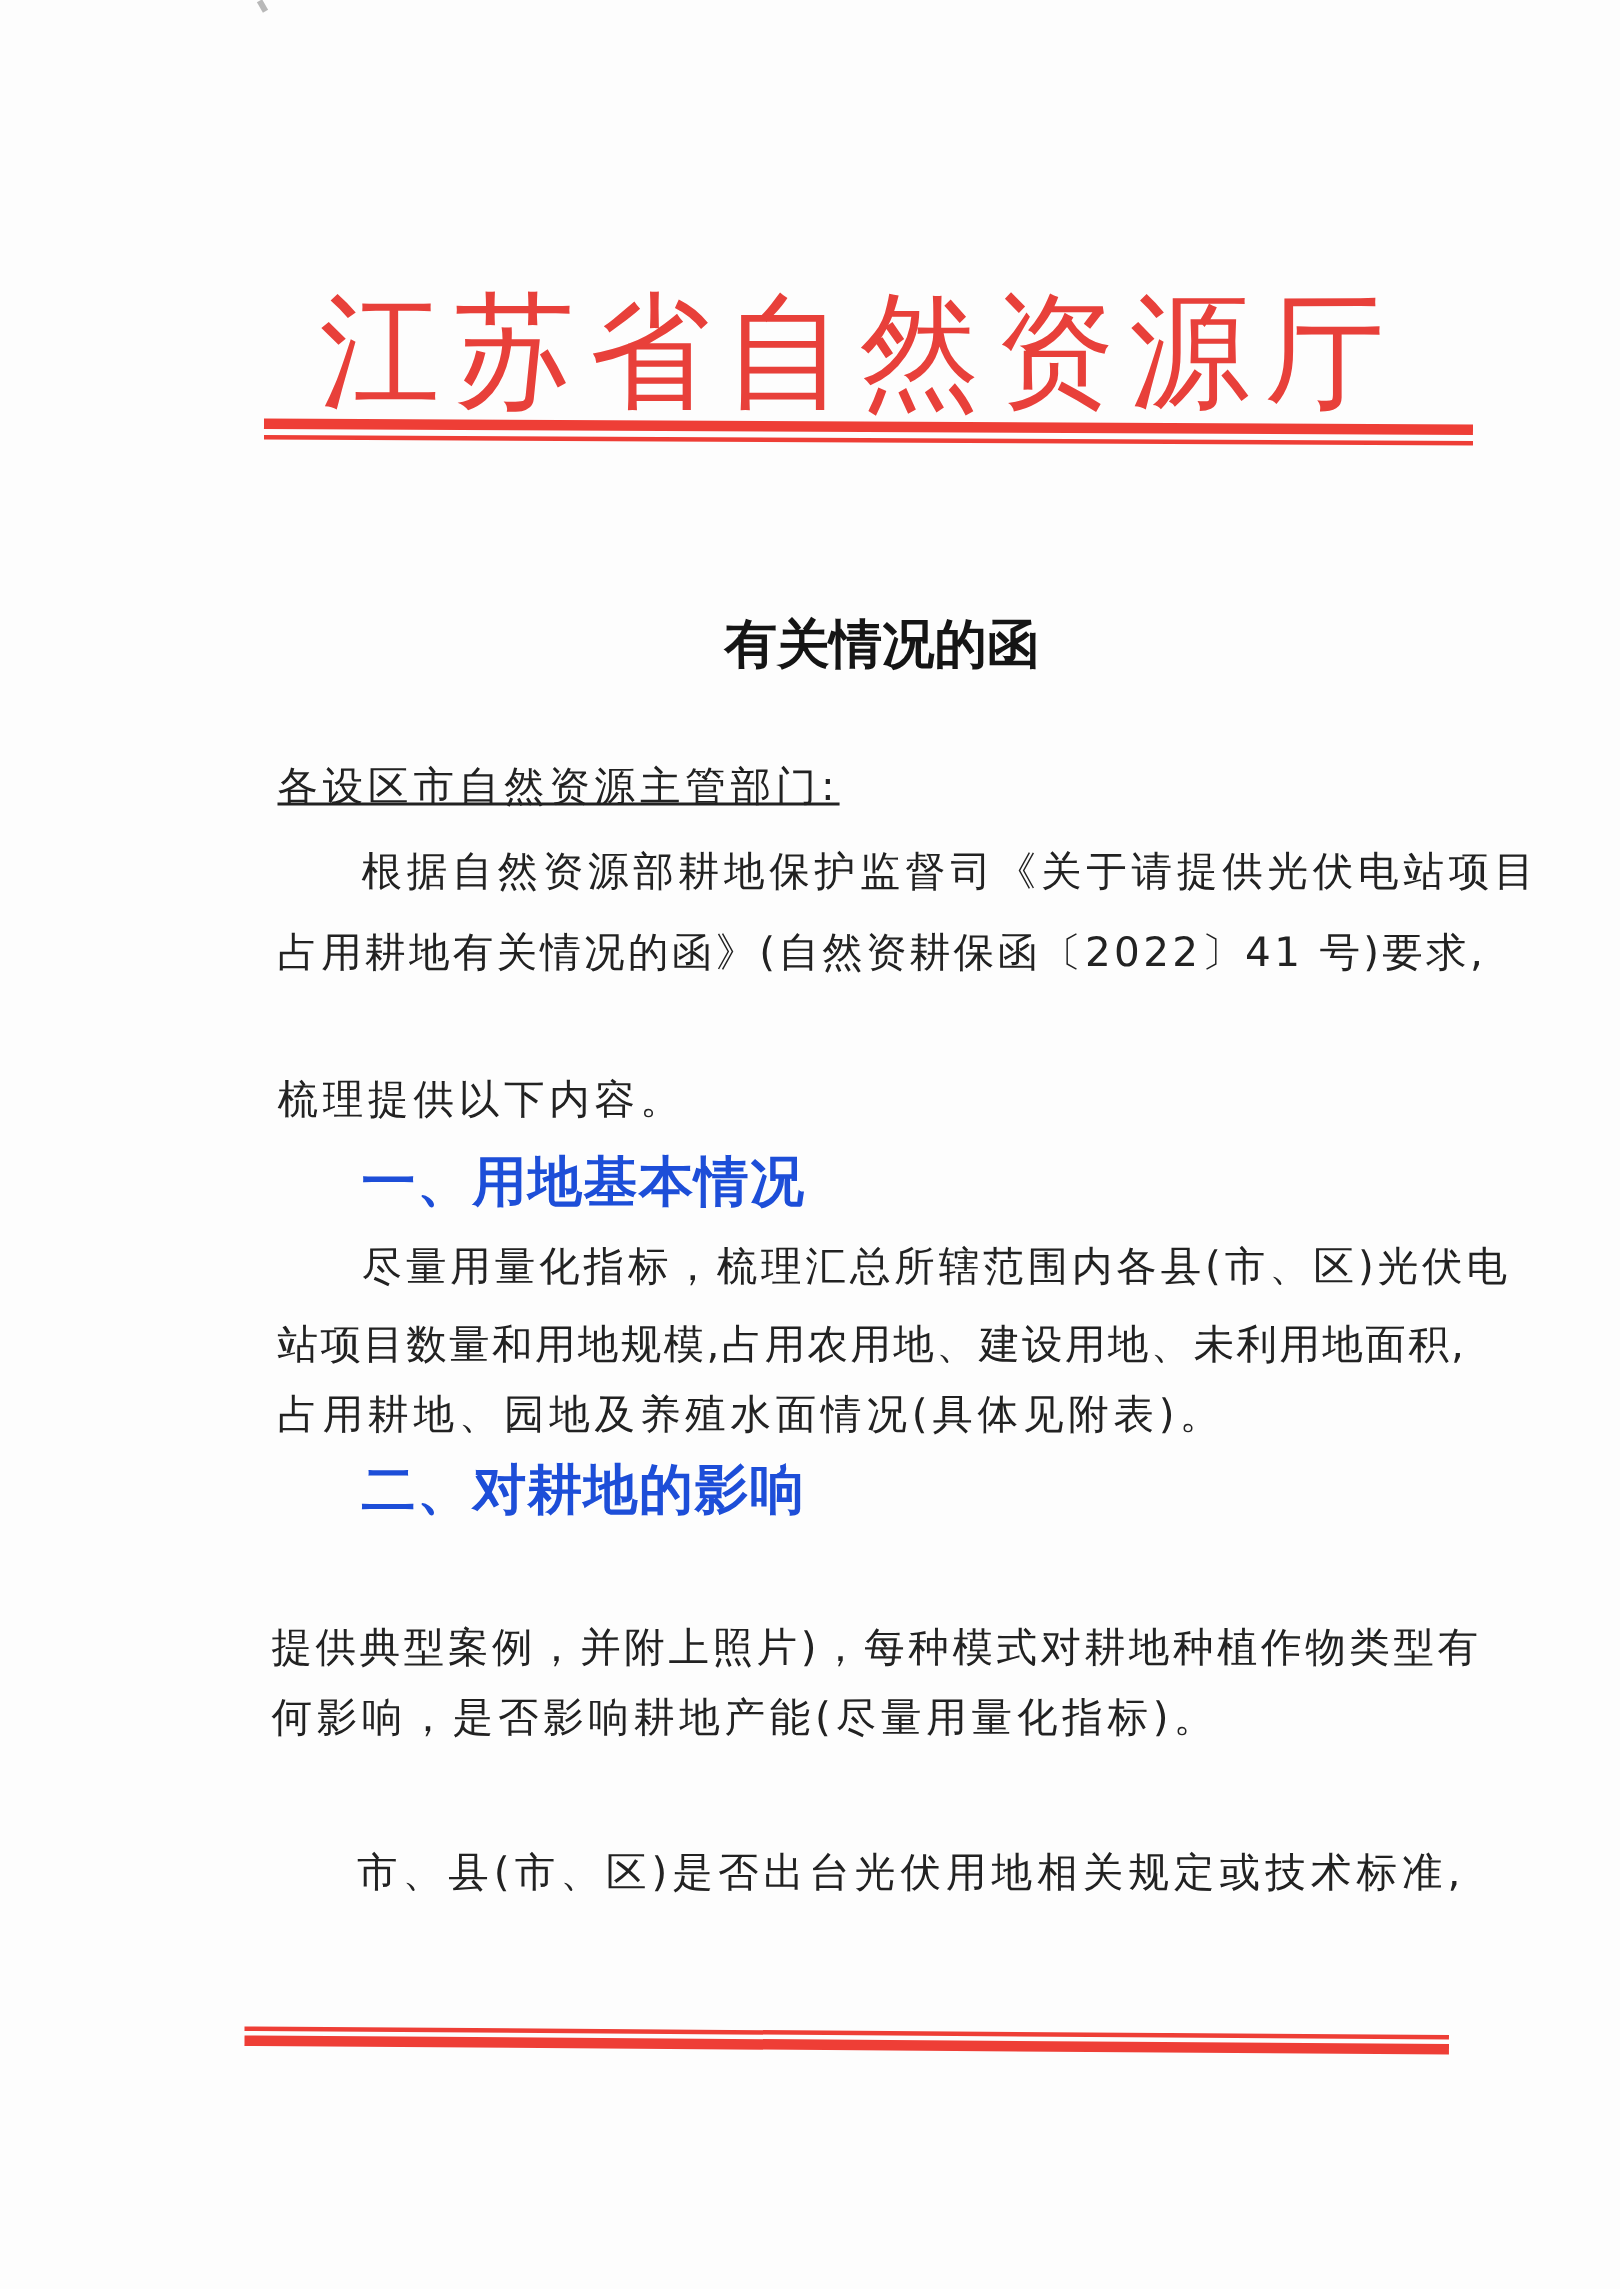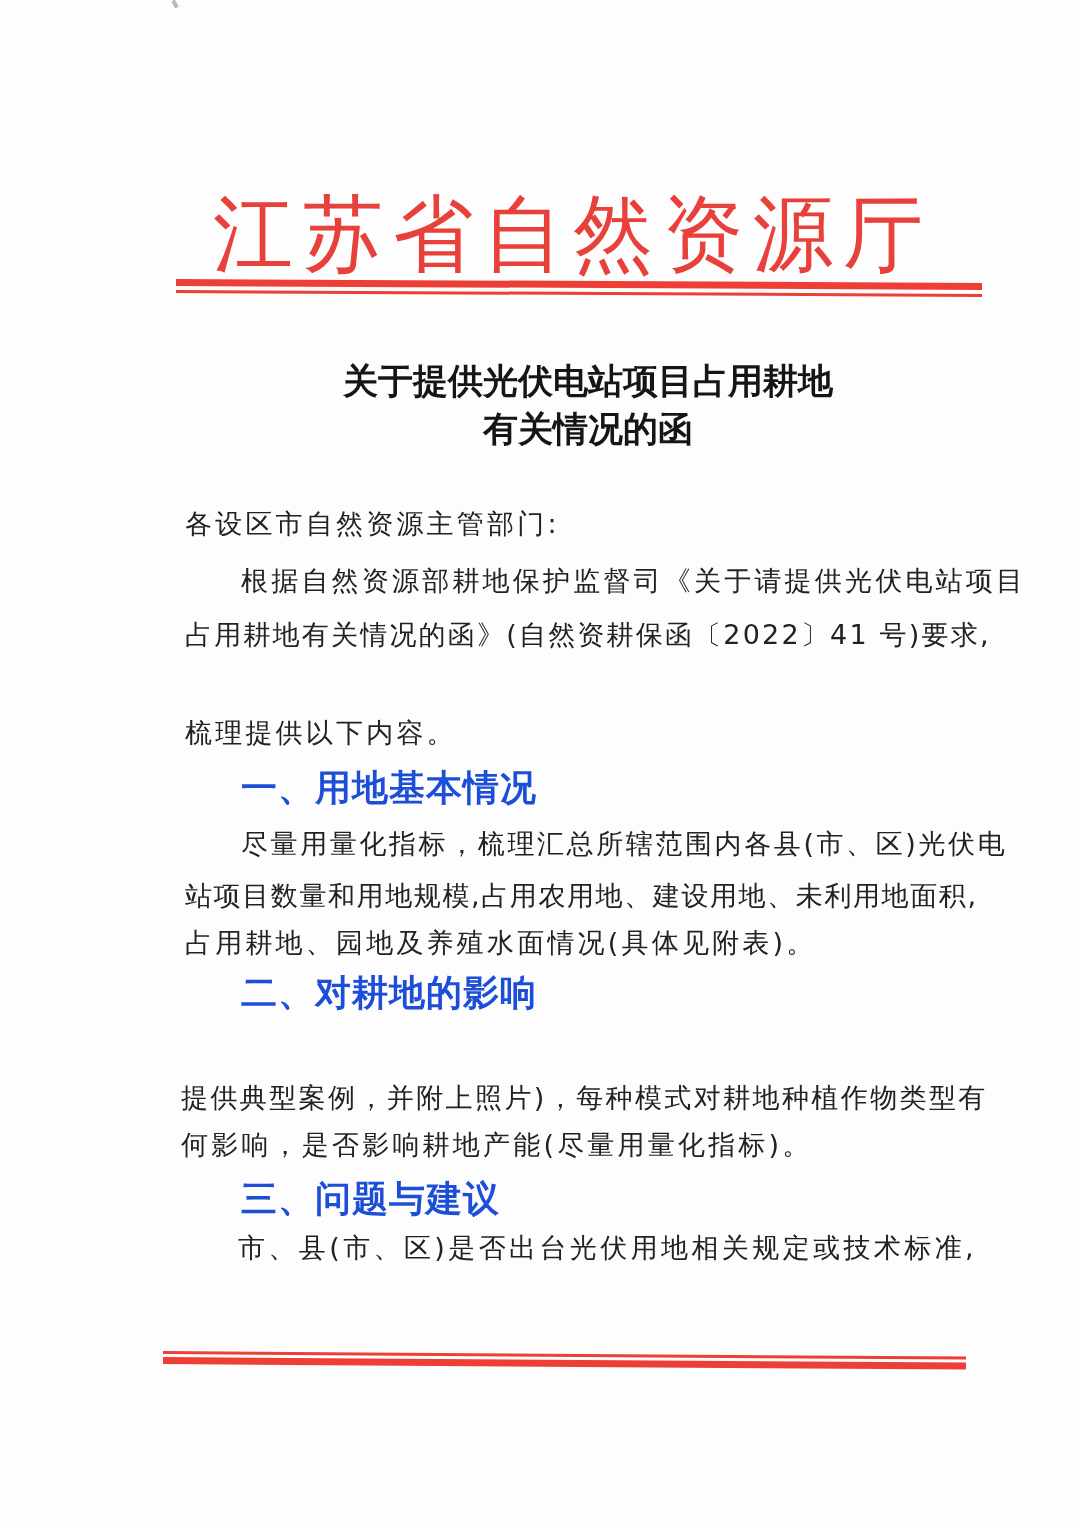--- a/index.html
+++ b/index.html
@@ -72,36 +72,34 @@
 </head>
 <body>
 
 <div class="page">
   <div class="scan-mark"></div>
 
   <div class="red-title">江苏省自然资源厅</div>
   <div class="rule-thick hdr-thick"></div>
   <div class="rule-thin hdr-thin"></div>
 
-  <div class="doc-title t1">关于提供光伏电站项目占用耕地</div>
   <div class="doc-title t2">有关情况的函</div>
 
-  <div class="line" style="left:152px; top:506px;">各设区市自然资源主管部门:</div>
+  <div class="line" style="left:152px; top:506px;text-decoration:underline;">各设区市自然资源主管部门:</div>
 
   <div class="line" style="left:208px; top:563px;">根据自然资源部耕地保护监督司《关于请提供光伏电站项目</div>
   <div class="line" style="left:152px; top:617px; letter-spacing:2.2px;">占用耕地有关情况的函》(自然资耕保函〔2022〕41 号)要求,</div>
   <div class="line" style="left:152px; top:715px;">梳理提供以下内容。</div>
 
   <div class="heading" style="left:208px; top:764px;">一、用地基本情况</div>
   <div class="line" style="left:208px; top:826px; letter-spacing:2.6px;">尽量用量化指标，梳理汇总所辖范围内各县(市、区)光伏电</div>
   <div class="line" style="left:152px; top:878px; letter-spacing:1.6px;">站项目数量和用地规模,占用农用地、建设用地、未利用地面积,</div>
   <div class="line" style="left:152px; top:925px;">占用耕地、园地及养殖水面情况(具体见附表)。</div>
 
   <div class="heading" style="left:208px; top:969px;">二、对耕地的影响</div>
   <div class="line" style="left:148px; top:1080px; letter-spacing:2.4px;">提供典型案例，并附上照片)，每种模式对耕地种植作物类型有</div>
   <div class="line" style="left:148px; top:1127px;">何影响，是否影响耕地产能(尽量用量化指标)。</div>
 
-  <div class="heading" style="left:208px; top:1175px;">三、问题与建议</div>
   <div class="line" style="left:205px; top:1230px; letter-spacing:3.4px;">市、县(市、区)是否出台光伏用地相关规定或技术标准,</div>
 
   <div class="rule-thin ftr-thin"></div>
   <div class="rule-thick ftr-thick"></div>
 </div>
 
 </body></html>

